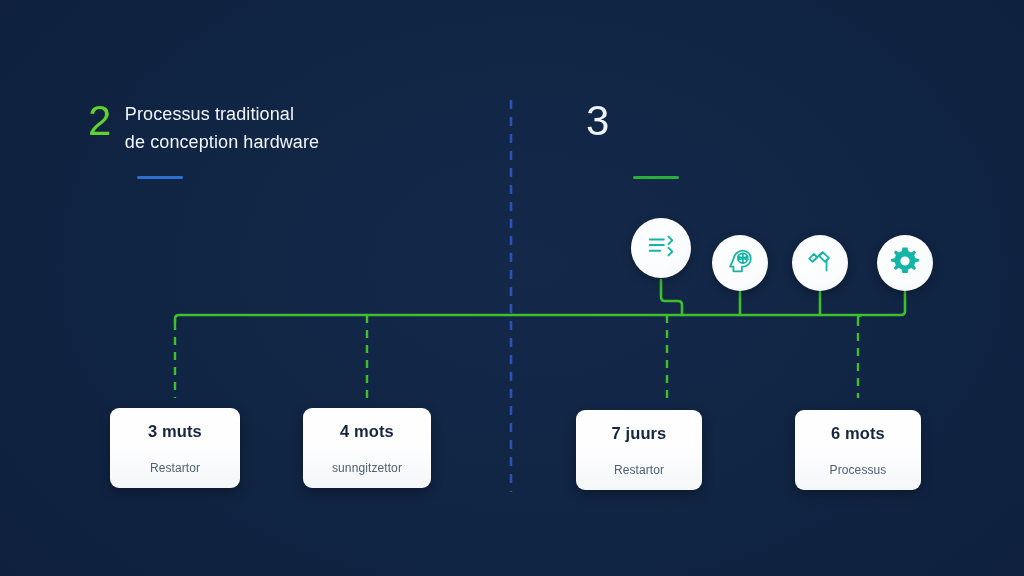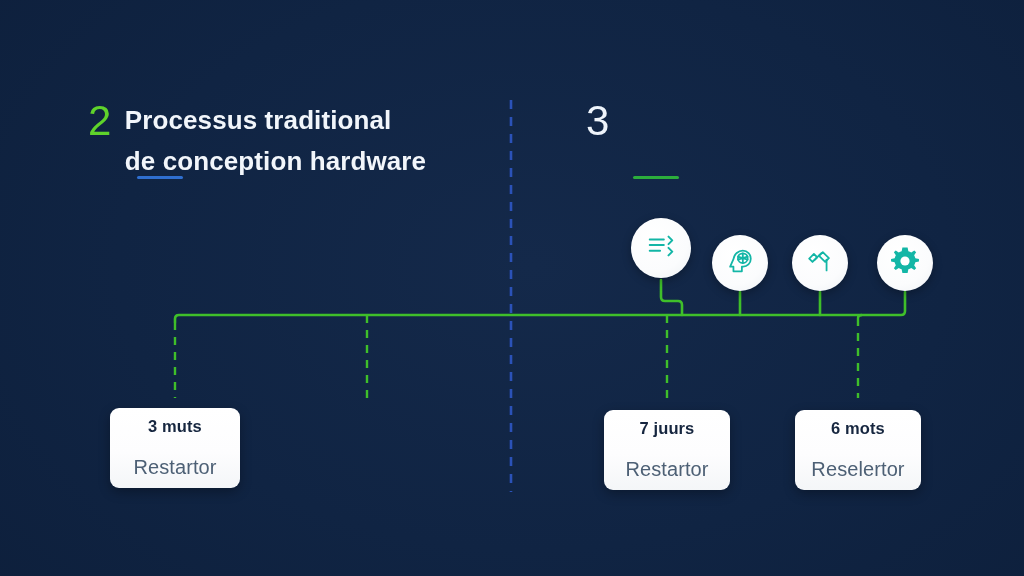--- a/index.html
+++ b/index.html
@@ -41,22 +41,22 @@
     align-items: flex-start;
     gap: 14px;
   }
   .heading .num {
     font-size: 42px;
     font-weight: 400;
     line-height: 1;
     letter-spacing: -0.5px;
   }
   .heading .htext {
-    font-size: 26px;
-    font-weight: 700;
+    font-size: 18px;
+    font-weight: 400;
     line-height: 1.58;
     color: #f2f6fb;
     letter-spacing: 0.1px;
     white-space: pre-line;
   }
   .heading .rule {
     position: absolute;
     height: 3px;
     width: 46px;
     border-radius: 2px;
@@ -93,21 +93,21 @@
     justify-content: center;
     gap: 20px;
   }
   .card .card-title {
     font-size: 16.5px;
     font-weight: 700;
     color: #16263f;
     letter-spacing: 0.1px;
   }
   .card .card-sub {
-    font-size: 20px;
+    font-size: 12px;
     font-weight: 400;
     color: #4d6075;
     letter-spacing: 0.1px;
   }
 </style>
 </head>
 <body>
 
 <div id="stage">
 
@@ -185,24 +185,28 @@
         <circle cx="16" cy="16" r="4.6" fill="#ffffff"></circle>
       </svg>
     </span>
   </div>
 
   <div class="card" style="left:110px; top:408px; width:130px; height:80px;">
     <div class="card-title">3 muts</div>
     <div class="card-sub">Restartor</div>
   </div>
 
-
-  <div class="card" style="left:604px; top:410px; width:126px; height:80px;">
+  <div class="card" style="left:303px; top:408px; width:128px; height:80px;">
+    <div class="card-title">4 mots</div>
+    <div class="card-sub">sunngitzettor</div>
+  </div>
+
+  <div class="card" style="left:576px; top:410px; width:126px; height:80px;">
     <div class="card-title">7 juurs</div>
     <div class="card-sub">Restartor</div>
   </div>
 
   <div class="card" style="left:795px; top:410px; width:126px; height:80px;">
     <div class="card-title">6 mots</div>
-    <div class="card-sub">Reselertor</div>
+    <div class="card-sub">Processus</div>
   </div>
 
 </div>
 
 </body></html>

